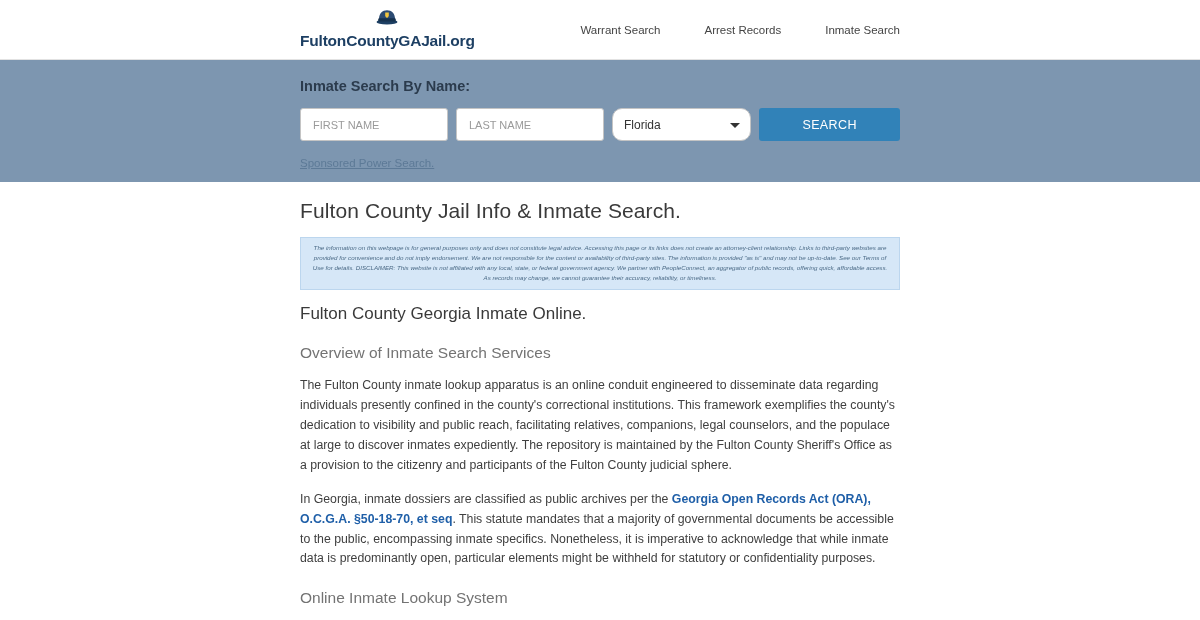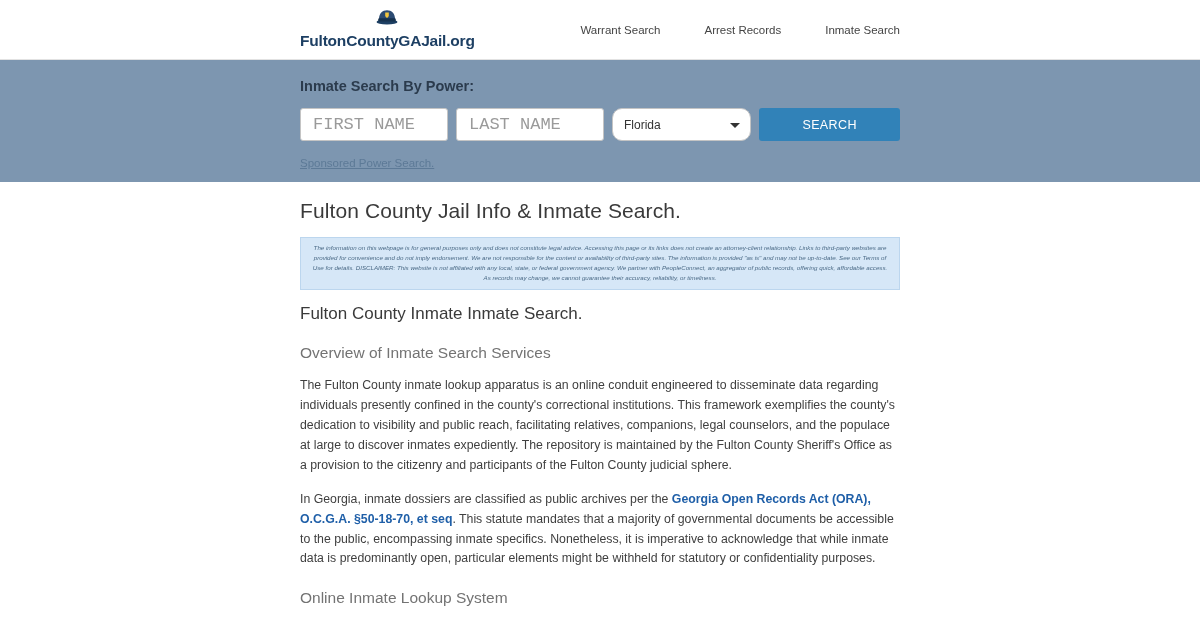--- a/index.html
+++ b/index.html
@@ -76,22 +76,22 @@
   .search-row {
     display: flex;
     align-items: stretch;
     gap: 8px;
   }
   .field {
     height: 33px;
     border: 1px solid #c4c4c4;
     background: #ffffff;
     border-radius: 3px;
-    font-family: Liberation Mono, monospace;
-    font-size: 17px;
+    font-family: Liberation Sans, sans-serif;
+    font-size: 11px;
     color: #be185d;
     padding: 0 12px;
     outline: none;
   }
   .field::placeholder { color: #9a9a9a; }
   .field-first { width: 148px; }
   .field-last  { width: 148px; }
   .select-wrap {
     position: relative;
     width: 145px;
@@ -218,21 +218,21 @@
       <a href="#">Arrest Records</a>
       <a href="#">Inmate Search</a>
     </nav>
 
   </div>
 </div>
 
 <section class="hero">
   <div class="hero-inner">
 
-    <h2 class="hero-title">Inmate Search By Power:</h2>
+    <h2 class="hero-title">Inmate Search By Name:</h2>
 
     <form class="search-row">
       <input class="field field-first" type="text" placeholder="FIRST NAME" style="">
 
       <input class="field field-last" type="text" placeholder="LAST NAME" style="">
 
       <div class="select-wrap">
         <select>
           <option>Florida</option>
         </select>
@@ -248,21 +248,21 @@
 </section>
 
 <main class="content">
 
   <h1 class="page-title">Fulton County Jail Info &amp; Inmate Search.</h1>
 
   <div class="disclaimer">
     <p>The information on this webpage is for general purposes only and does not constitute legal advice. Accessing this page or its links does not create an attorney-client relationship. Links to third-party websites are provided for convenience and do not imply endorsement. We are not responsible for the content or availability of third-party sites. The information is provided "as is" and may not be up-to-date. See our Terms of Use for details. DISCLAIMER: This website is not affiliated with any local, state, or federal government agency. We partner with PeopleConnect, an aggregator of public records, offering quick, affordable access. As records may change, we cannot guarantee their accuracy, reliability, or timeliness.</p>
   </div>
 
-  <h2 class="section-title">Fulton County Inmate Inmate Search.</h2>
+  <h2 class="section-title">Fulton County Georgia Inmate Online.</h2>
 
   <h3 class="sub-title">Overview of Inmate Search Services</h3>
 
   <p class="body-text">The Fulton County inmate lookup apparatus is an online conduit engineered to disseminate data regarding individuals presently confined in the county's correctional institutions. This framework exemplifies the county's dedication to visibility and public reach, facilitating relatives, companions, legal counselors, and the populace at large to discover inmates expediently. The repository is maintained by the Fulton County Sheriff's Office as a provision to the citizenry and participants of the Fulton County judicial sphere.</p>
 
   <p class="body-text">
     <span>In Georgia, inmate dossiers are classified as public archives per the </span><a href="#" class="inline-link">Georgia Open Records Act (ORA), O.C.G.A. §50-18-70, et seq</a><span>. This statute mandates that a majority of governmental documents be accessible to the public, encompassing inmate specifics. Nonetheless, it is imperative to acknowledge that while inmate data is predominantly open, particular elements might be withheld for statutory or confidentiality purposes.</span>
   </p>
 
   <h3 class="sub-title">Online Inmate Lookup System</h3>

